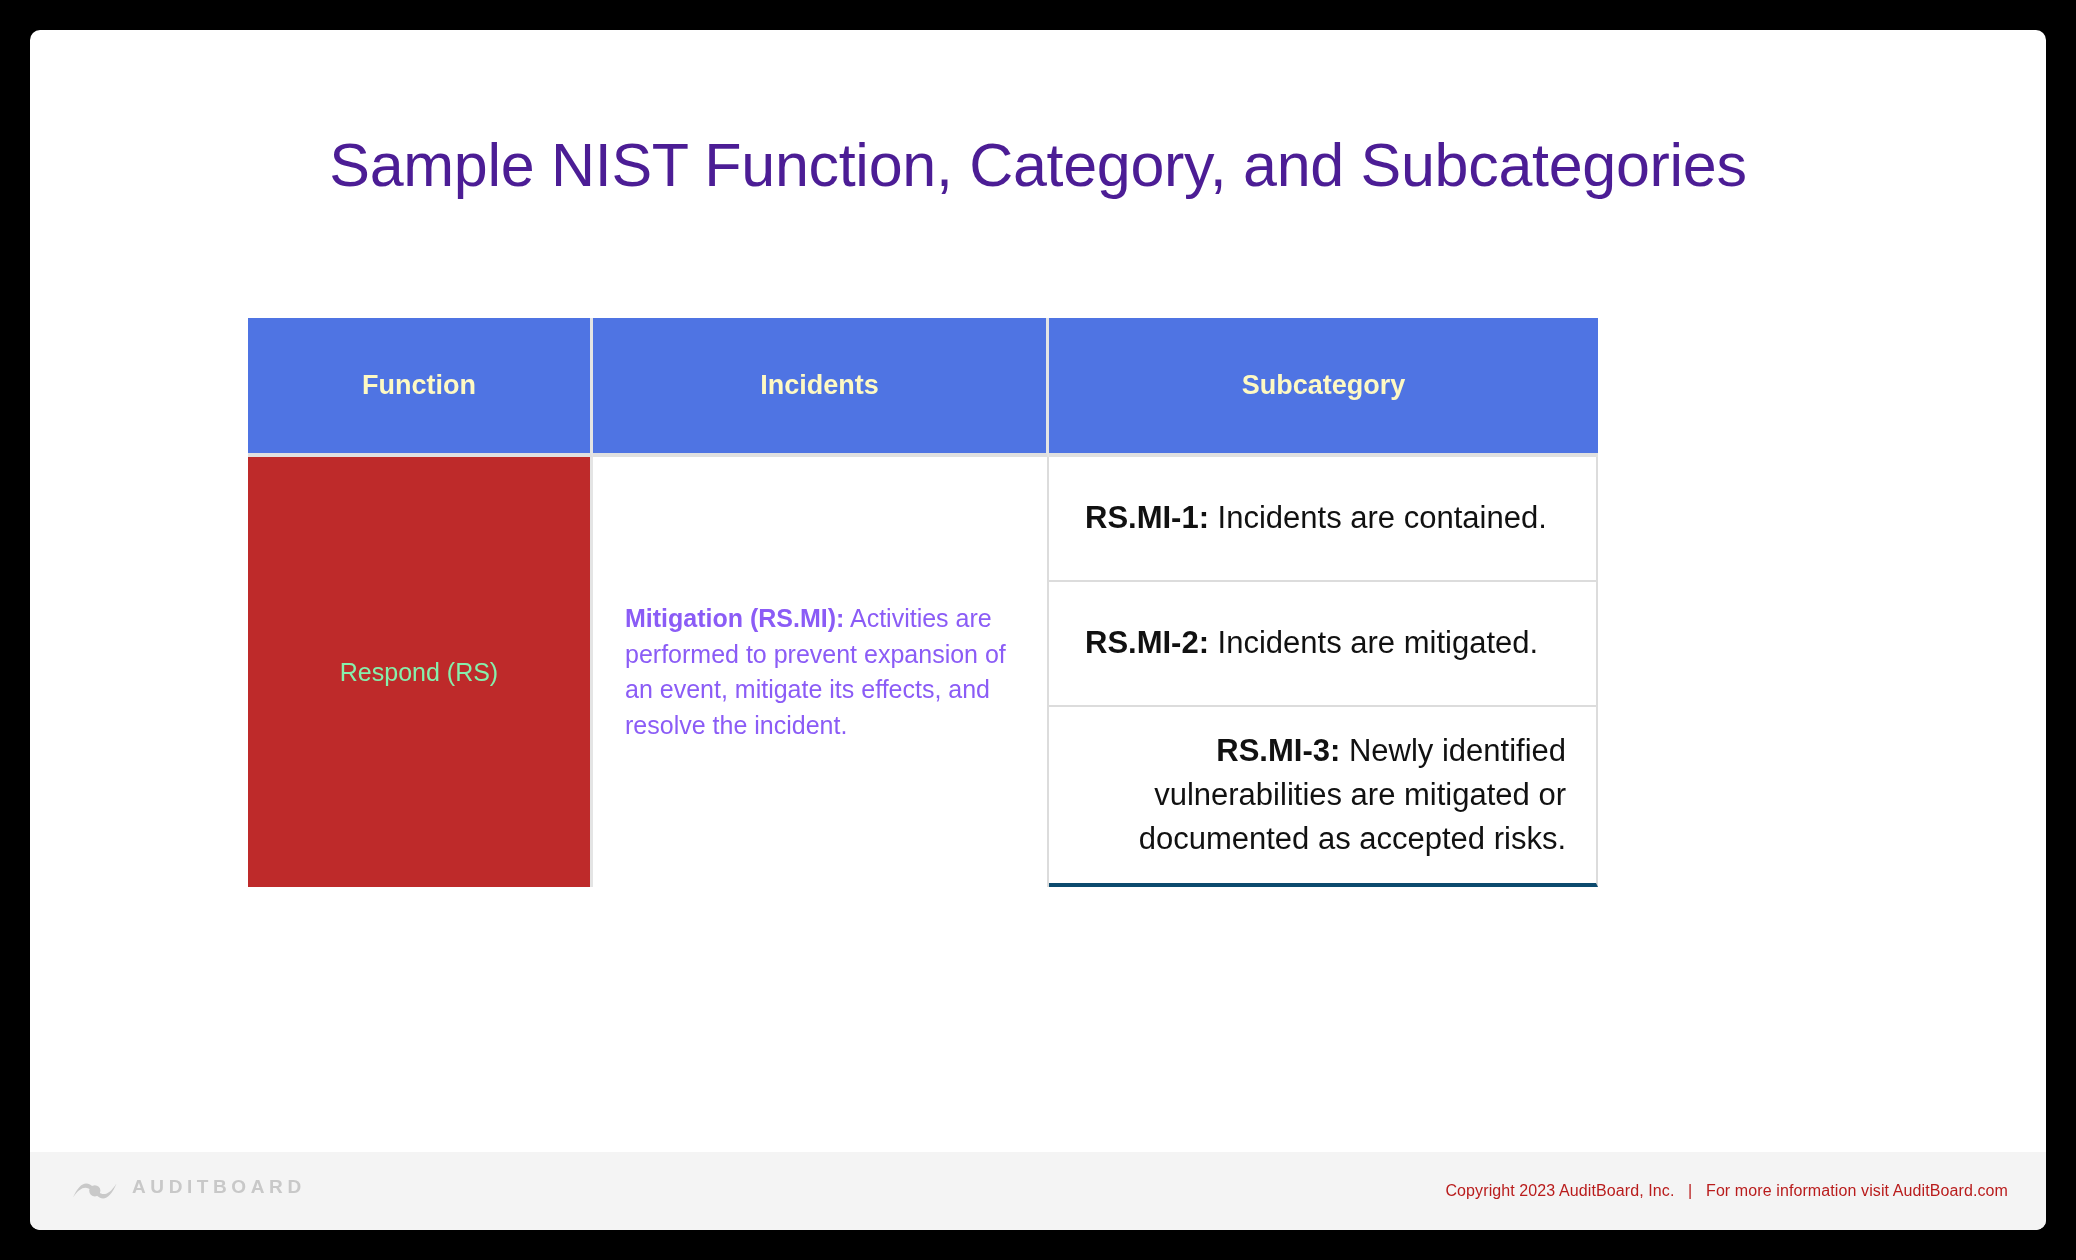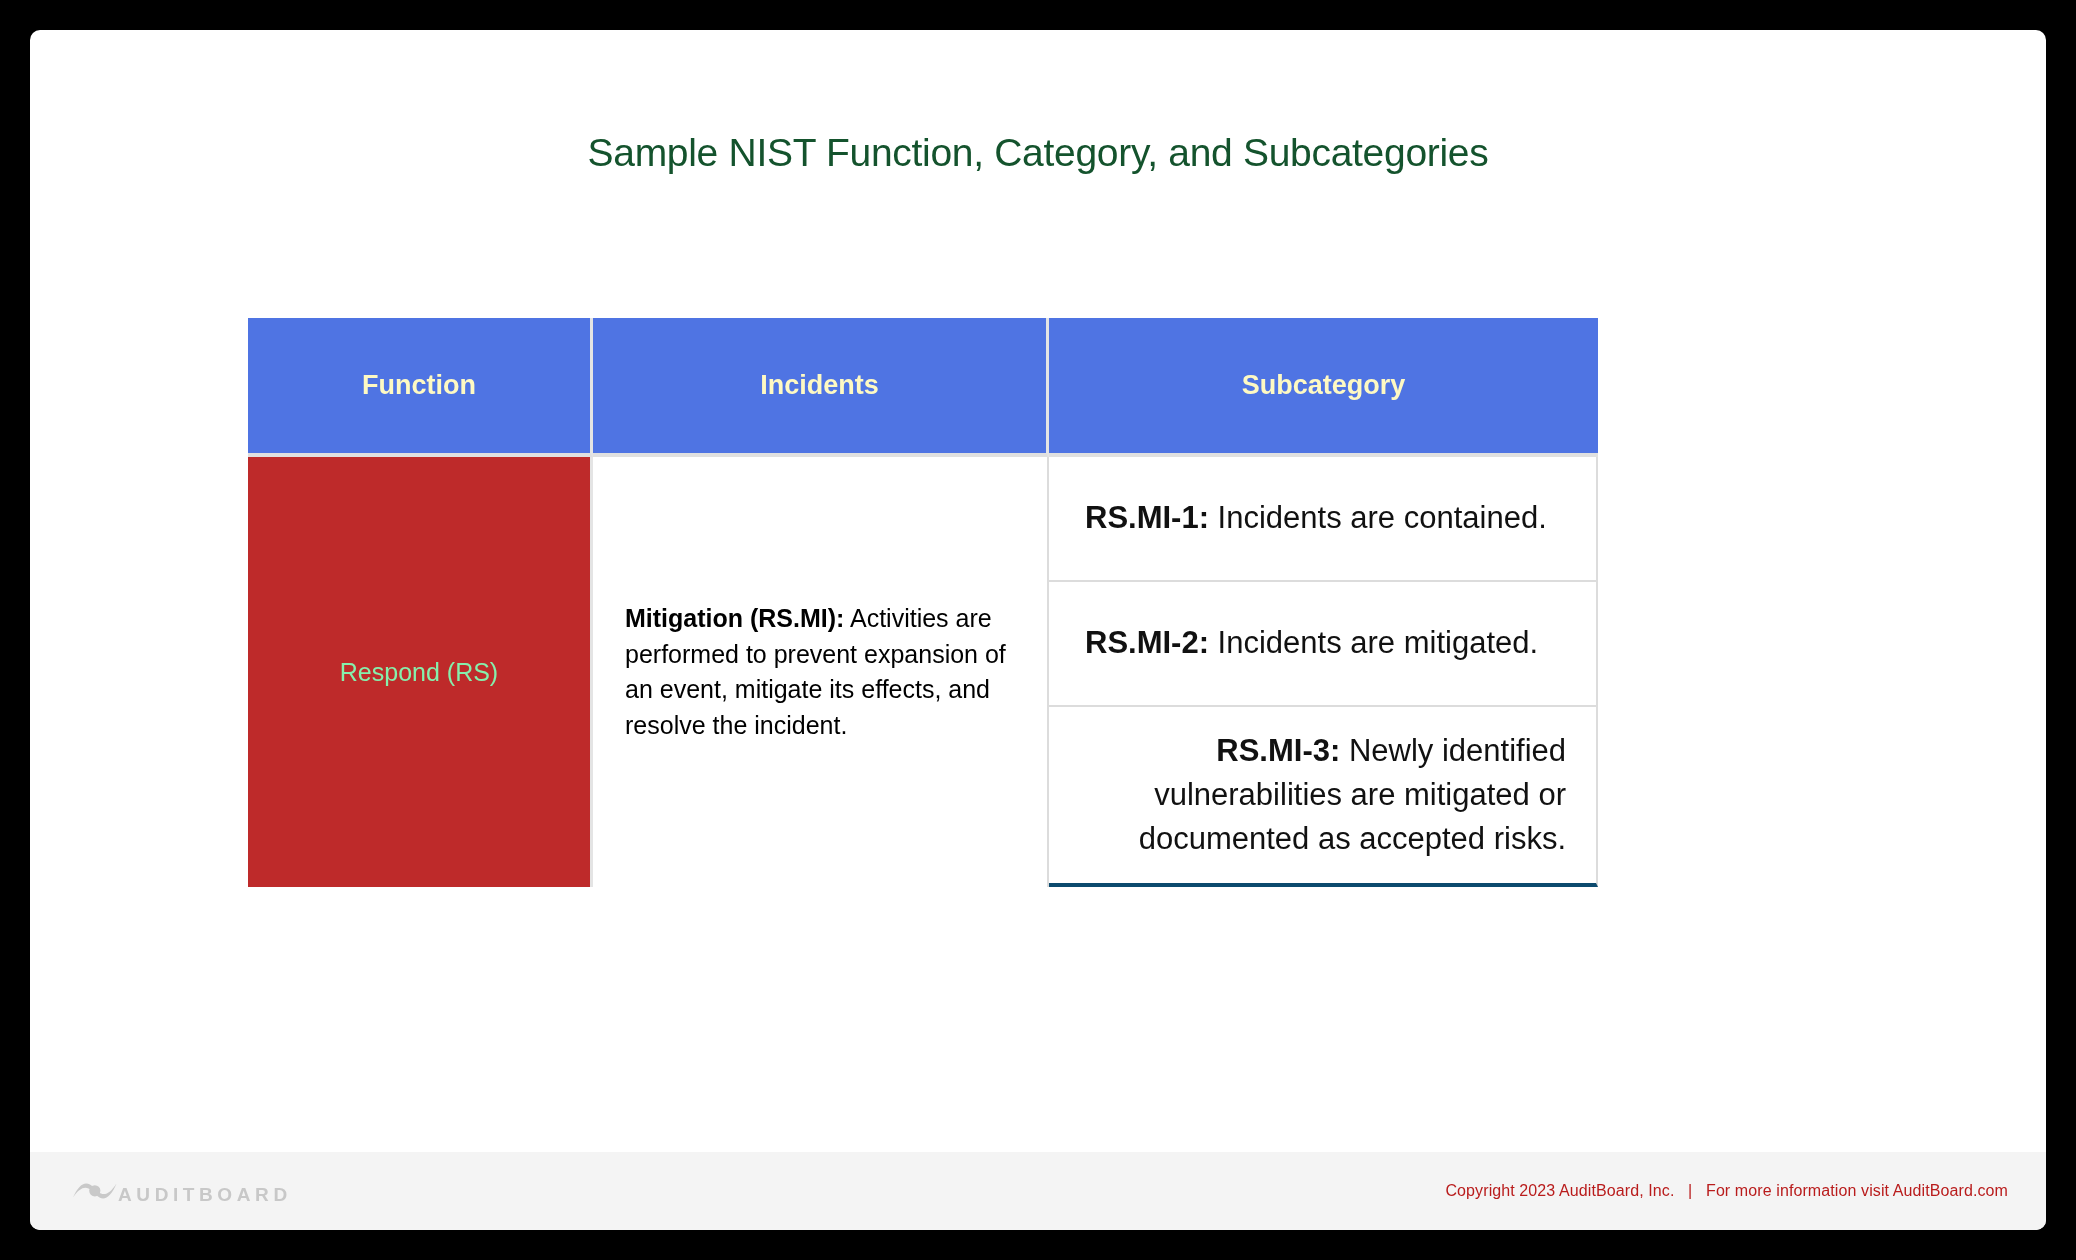--- a/index.html
+++ b/index.html
@@ -30,23 +30,23 @@
     flex: 1 1 auto;
     position: relative;
   }
 
   #page-title {
     position: absolute;
     left: 0;
     right: 0;
     top: 102px;
     text-align: center;
-    font-size: 39px;
+    font-size: 61px;
     font-weight: 400;
-    color: #14532d;
+    color: #4c1d95;
     letter-spacing: -0.3px;
     line-height: 1.1;
   }
 
   
   #nist-table {
     position: absolute;
     left: 218px;
     top: 288px;
     width: 1350px;
@@ -77,21 +77,21 @@
     color: #86efac;
     font-size: 25px;
     font-weight: 400;
     text-align: center;
     vertical-align: middle;
     border-right: 3px solid #e4e4e4;
   }
 
   .cell-category {
     background: #ffffff;
-    color: #000000;
+    color: #8b5cf6;
     font-size: 25px;
     line-height: 1.42;
     text-align: left;
     vertical-align: middle;
     padding: 10px 34px 10px 32px;
     border-right: 2px solid #dcdcdc;
   }
   .cell-category b { font-weight: 700; }
 
   .cell-subcat {
@@ -118,21 +118,22 @@
     height: 78px;
     background: #f4f4f4;
     display: flex;
     align-items: center;
     justify-content: space-between;
     padding: 0 38px 0 42px;
   }
 
   #brand-block {
     display: flex;
-    align-items: flex-end;
+    align-items: flex-start;
+    gap: 14px;
   }
 
   #brand-mark { display: block; }
 
   #brand-word {
     font-size: 19px;
     font-weight: 700;
     letter-spacing: 4.6px;
     color: #c8c8c8;
   }

